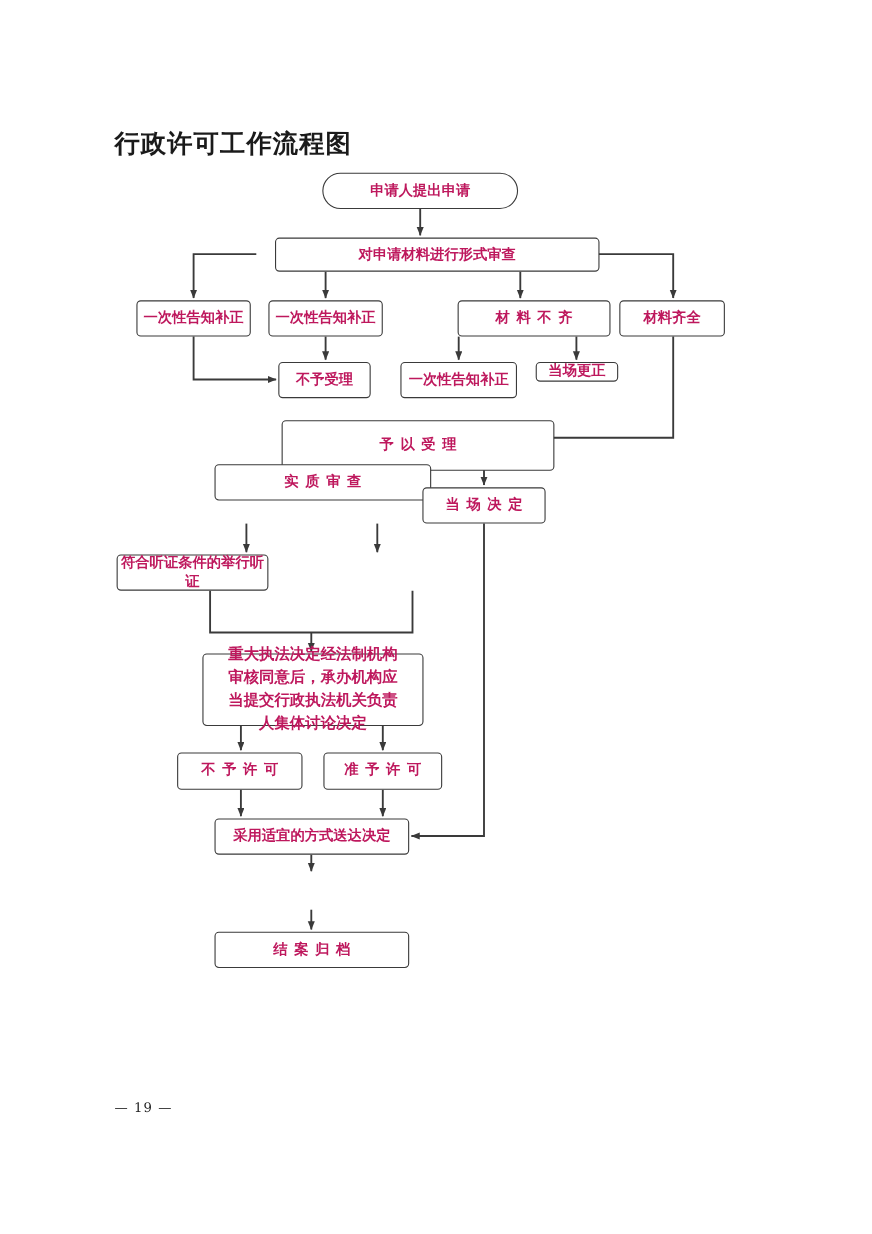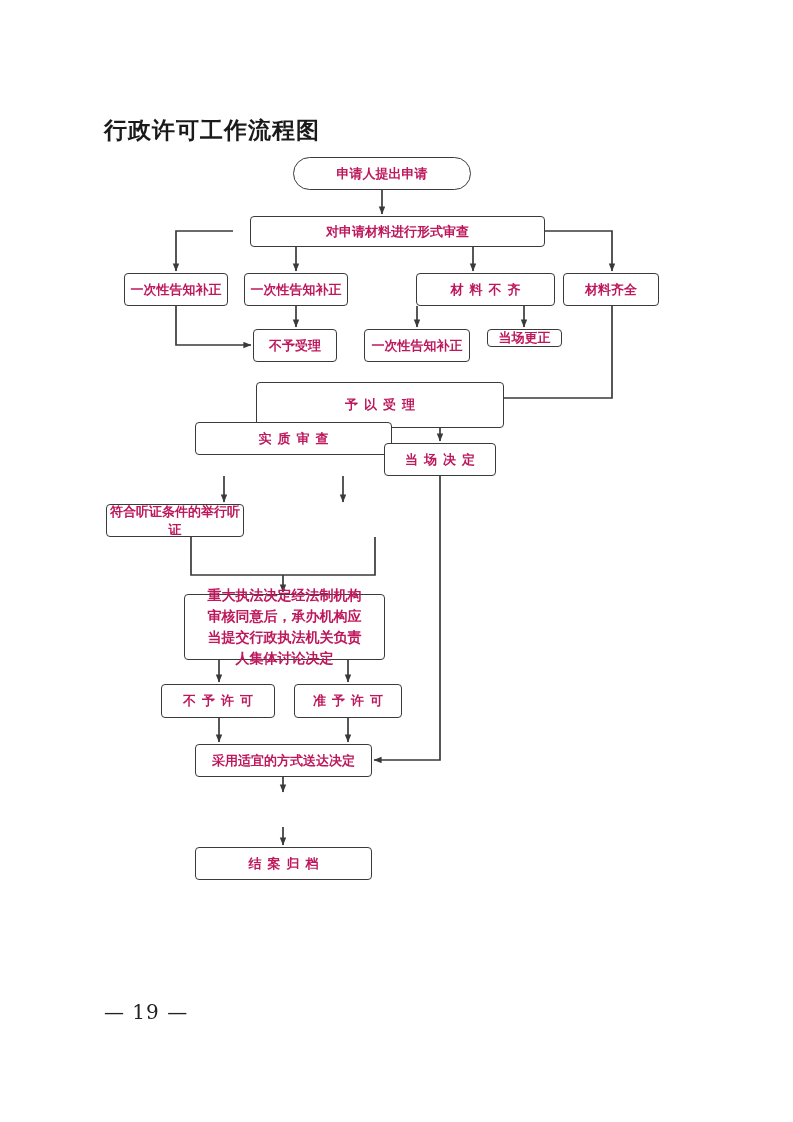--- a/index.html
+++ b/index.html
@@ -65,21 +65,21 @@
   .node.multiline {
     padding: 4px 17px;
     font-size: 14px;
     line-height: 1.5;
   }
   #pagenum {
     position: absolute;
     left: 104px;
     top: 1000px;
     font-family: "DejaVu Serif", "Liberation Serif", serif;
-    font-size: 20px;
+    font-size: 12px;
     color: #222222;
     letter-spacing: 1px;
   }
 </style>
 </head>
 <body>
 
 <div id="page">
 
   <div id="title">行政许可工作流程图</div>

